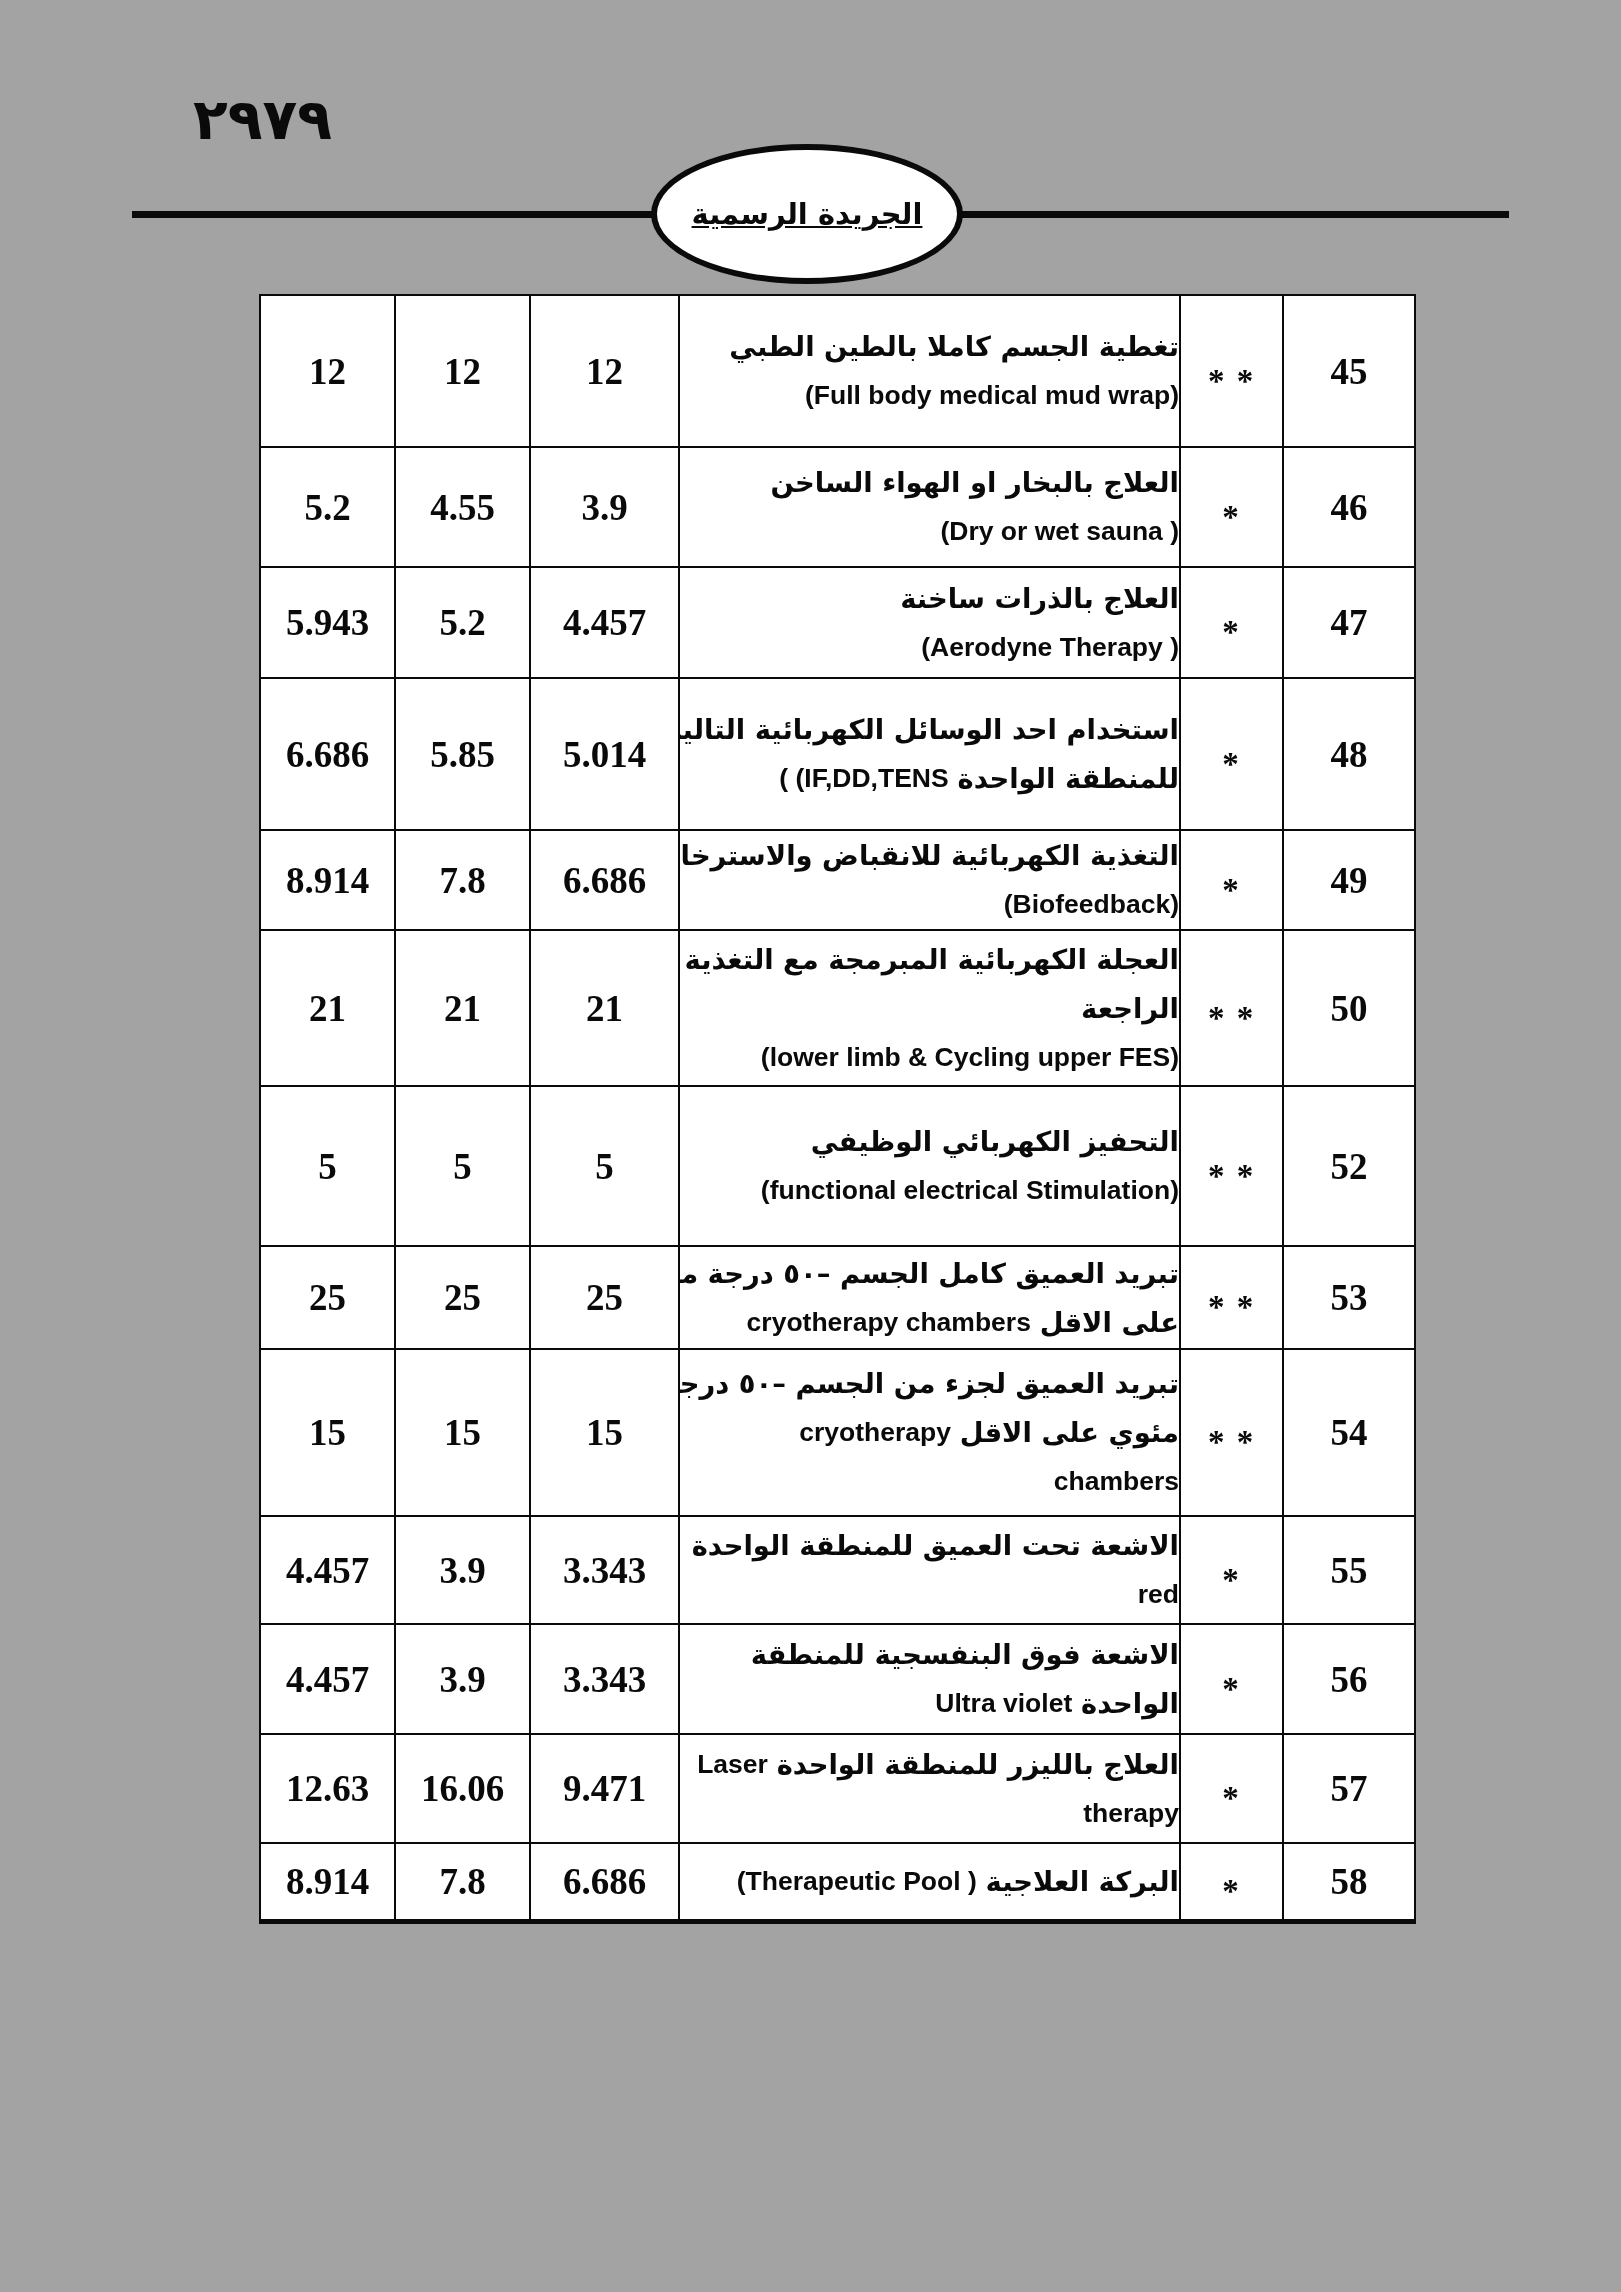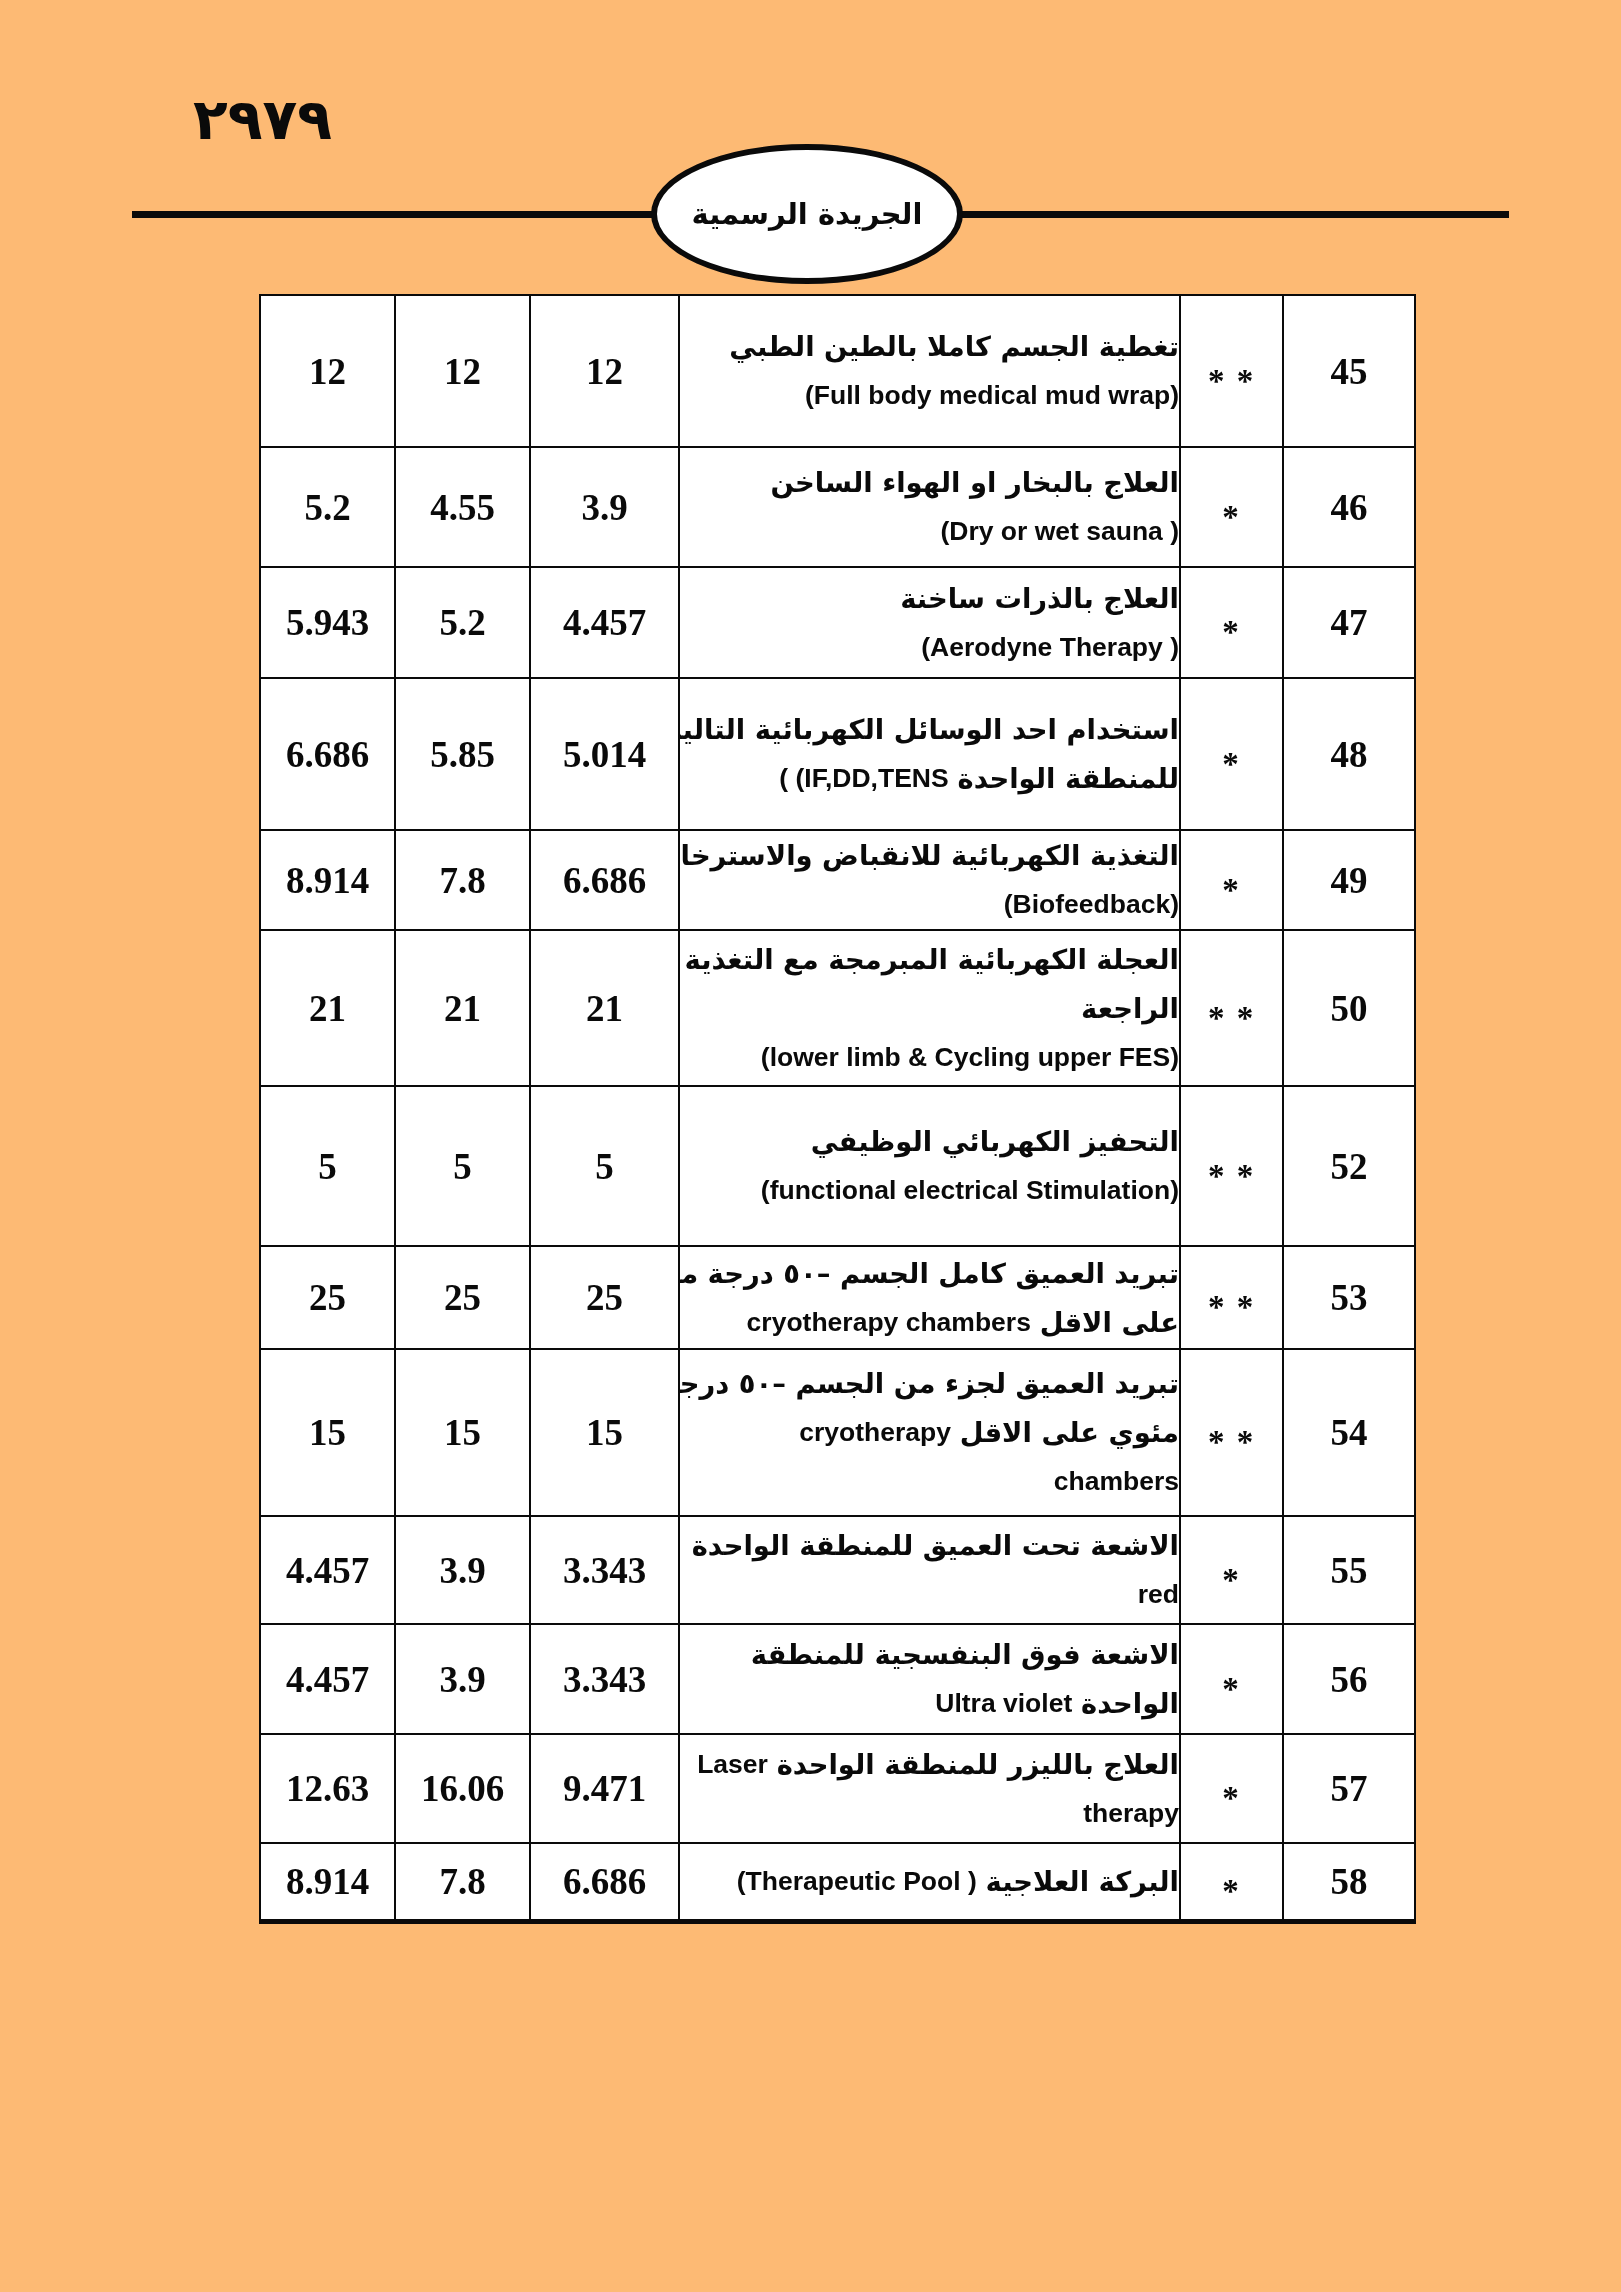--- a/index.html
+++ b/index.html
@@ -1,19 +1,19 @@
 <!DOCTYPE html>
 <html><head>
 <meta charset="utf-8">
 <style>
   html,body{margin:0;padding:0;background:#e8e8e8;}
-  .page{position:relative;width:1621px;height:2293px;background:#fdba74;overflow:hidden;color:#0a0a0a;margin:0 auto;}
+  .page{position:relative;width:1621px;height:2293px;background:#a3a3a3;overflow:hidden;color:#0a0a0a;margin:0 auto;}
   .pagenum{position:absolute;left:193px;top:86px;font:bold 57px "DejaVu Sans",sans-serif;direction:rtl;letter-spacing:3.9px;}
   .rule{position:absolute;left:132px;top:211px;width:1377px;height:6.9px;background:#0a0a0a;}
-  .banner{position:absolute;left:651px;top:144px;width:312px;height:140px;box-sizing:border-box;background:#ffffff;border:6.9px solid #0a0a0a;border-radius:50%;display:flex;align-items:center;justify-content:center;}
+  .banner{position:absolute;left:651px;top:144px;width:312px;height:140px;box-sizing:border-box;background:#ffffff;border:6.9px solid #0a0a0a;border-radius:50%;display:flex;align-items:center;justify-content:center;text-decoration:underline;}
   .banner-title{font:bold 29px "DejaVu Sans",sans-serif;direction:rtl;}
   table.services{position:absolute;left:259px;top:294px;width:1156px;table-layout:fixed;border-collapse:collapse;border:2.9px solid #0a0a0a;border-bottom:5.9px solid #0a0a0a;background:#fff;}
   table.services td{border:2px solid #0a0a0a;padding:0;overflow:hidden;}
   td.price,td.rownum{font:bold 37px "Liberation Serif",serif;text-align:center;vertical-align:middle;}
   td.starcell{text-align:center;vertical-align:middle;}
   .stars{display:inline-block;font:bold 33px "Liberation Serif",serif;transform:translateY(9.8px);letter-spacing:2px;}
   td.desc{vertical-align:middle;padding:7.8px 5.9px 2px 3.9px;}
   .desc-line{display:flex;direction:rtl;justify-content:flex-start;align-items:center;gap:8.8px;height:49px;white-space:nowrap;overflow:hidden;}
   .seg-ar{font:bold 27.4px "DejaVu Sans",sans-serif;direction:rtl;unicode-bidi:isolate;}
   .seg-en{font:bold 26.5px "Liberation Sans","DejaVu Sans",sans-serif;direction:ltr;unicode-bidi:isolate;}

